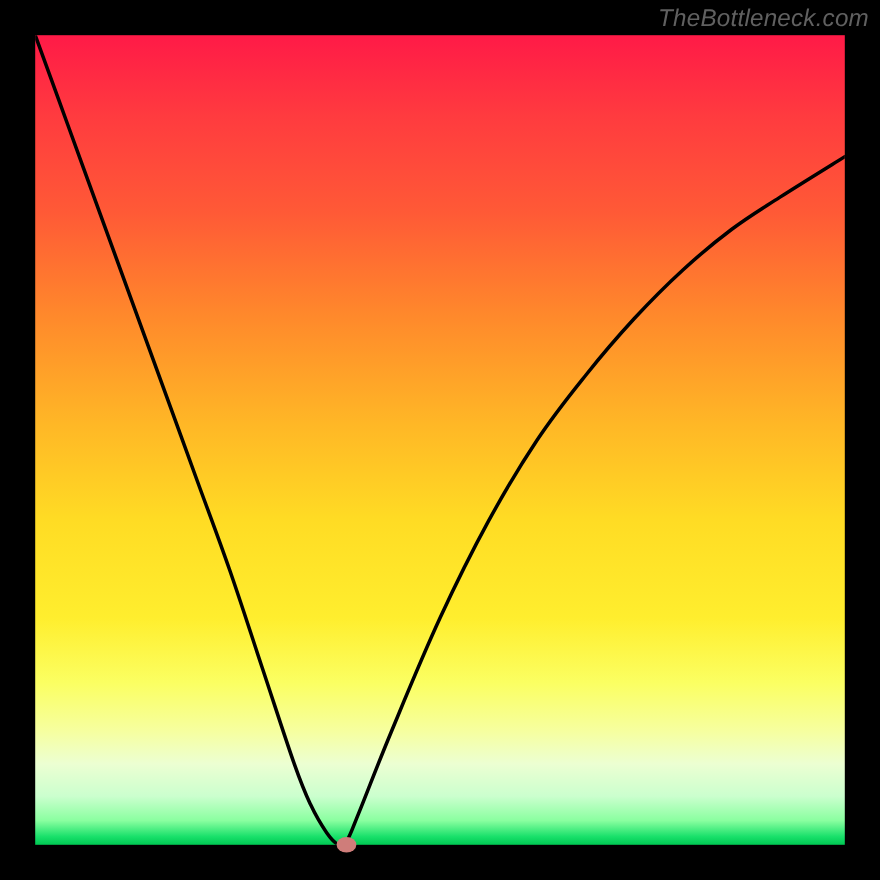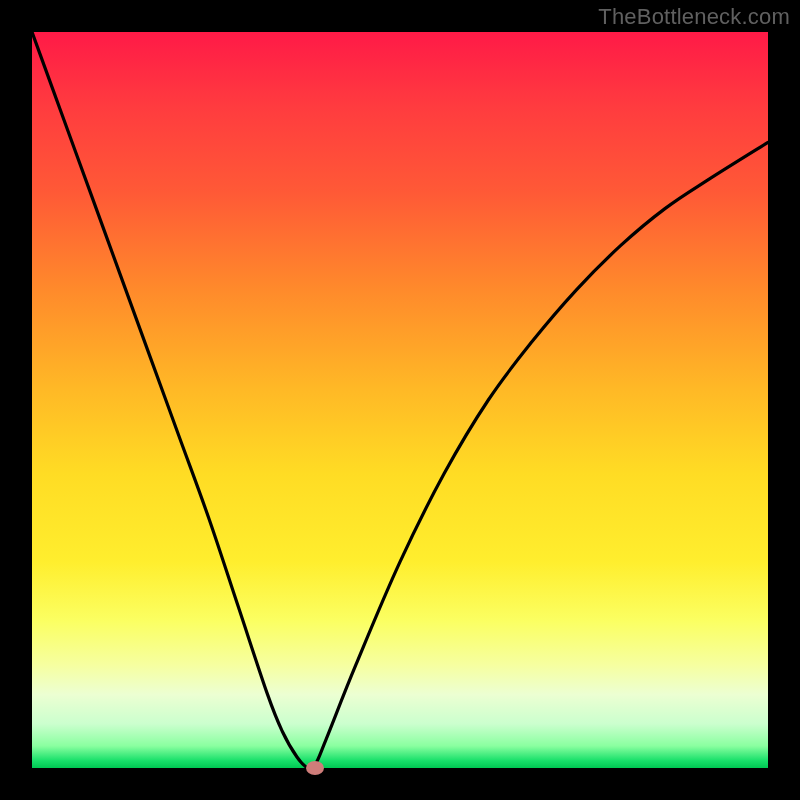--- a/index.html
+++ b/index.html
@@ -19,20 +19,21 @@
   }
   .watermark {
     position: absolute;
     top: 4px;
     right: 10px;
     color: #606060;
     font-size: 22px;
     font-weight: 500;
     letter-spacing: 0.2px;
     z-index: 50;
+    font-style: italic;
   }
   .plot-area {
     position: absolute;
     left: 32px;
     top: 32px;
     width: 736px;
     height: 736px;
     
     background: linear-gradient(
       to bottom,

